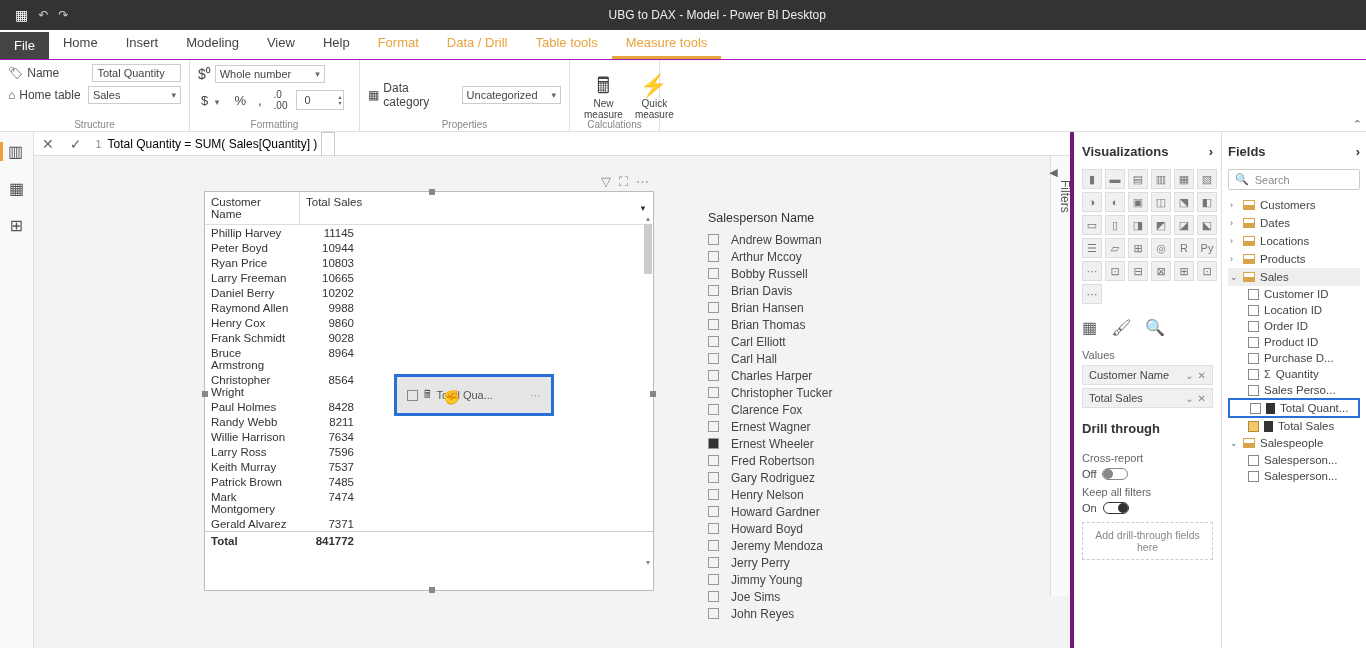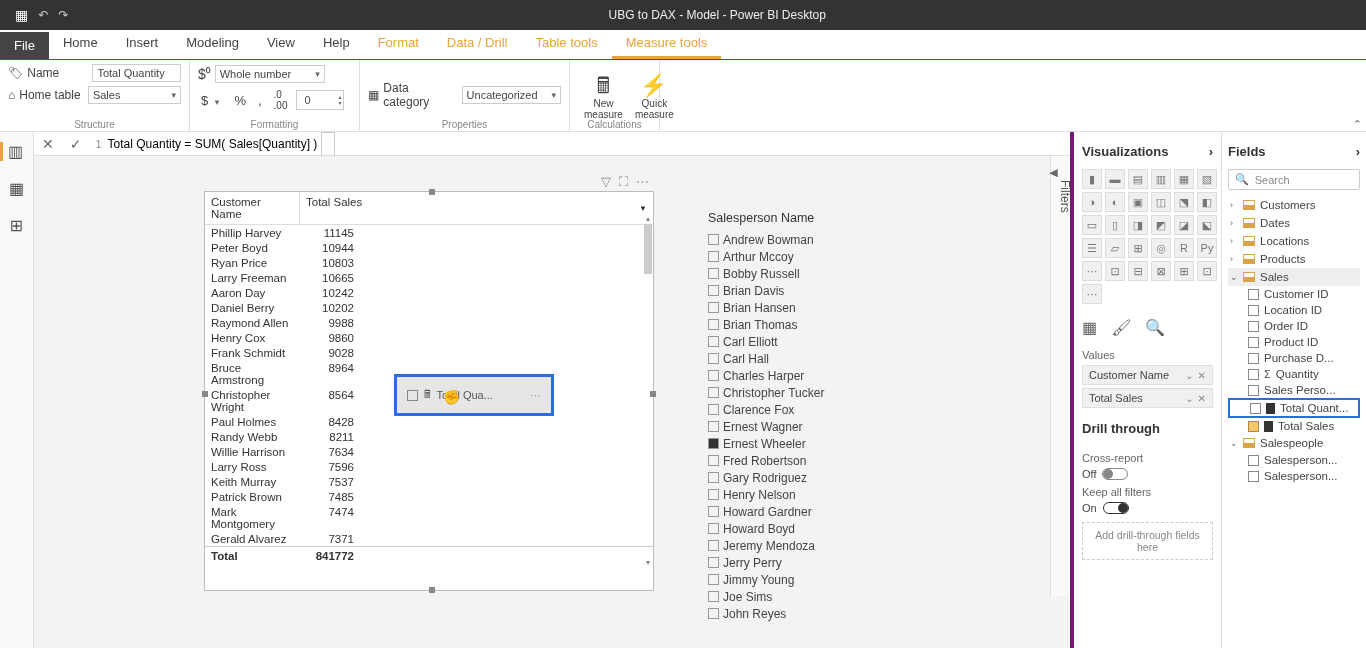--- a/index.html
+++ b/index.html
@@ -73,21 +73,21 @@
 
 
 .drag-tip { position: absolute; left: 360px; top: 218px; width: 160px; height: 42px; border: 3px solid #2a6fd6; background: #e6e6e6; display: flex; align-items: center; padding: 0 10px; gap: 6px; font-size: 11px; color: #555; }
 .drag-tip .chk { width: 11px; height: 11px; border: 1px solid #888; }
 .drag-tip .msr { font-size: 11px; }
 .cursor-grab { position: absolute; left: 46px; top: 12px; font-size: 14px; }
 
 
 .slicer { position: absolute; left: 674px; top: 55px; width: 220px; font-size: 12px; color: #444; }
 .slicer .title { font-size: 12.5px; margin-bottom: 6px; color: #333; }
-.slicer .opt { display: flex; align-items: center; gap: 4px; padding: 1.5px 0; }
+.slicer .opt { display: flex; align-items: center; gap: 12px; padding: 1.5px 0; }
 .slicer .chk { width: 11px; height: 11px; border: 1px solid #999; }
 .slicer .chk.filled { background: #333; }
 
 
 .filters-collapse { position: absolute; right: 296px; top: 156px; width: 20px; height: 440px; border-left: 1px solid #ddd; background: #fafafa; display: flex; align-items: flex-start; justify-content: center; padding-top: 10px; }
 .filters-collapse .lbl { writing-mode: vertical-rl; font-size: 12px; color: #555; margin-top: 14px; }
 
 
 .right { position: absolute; right: 0; top: 132px; width: 296px; bottom: 0; display: flex; background: #fff; border-left: 4px solid #701a75; }
 .viz-pane { width: 150px; border-right: 1px solid #e0e0e0; padding: 6px 8px; font-size: 12px; color: #444; overflow: hidden; }
@@ -262,24 +262,20 @@
             <div class="c1">Peter Boyd</div>
             <div class="c2">10944</div>
           </div>
           <div class="tbl-row">
             <div class="c1">Ryan Price</div>
             <div class="c2">10803</div>
           </div>
           <div class="tbl-row">
             <div class="c1">Larry Freeman</div>
             <div class="c2">10665</div>
-          </div>
-          <div class="tbl-row">
-            <div class="c1">Aaron Day</div>
-            <div class="c2">10242</div>
           </div>
           <div class="tbl-row">
             <div class="c1">Daniel Berry</div>
             <div class="c2">10202</div>
           </div>
           <div class="tbl-row">
             <div class="c1">Raymond Allen</div>
             <div class="c2">9988</div>
           </div>
           <div class="tbl-row">

